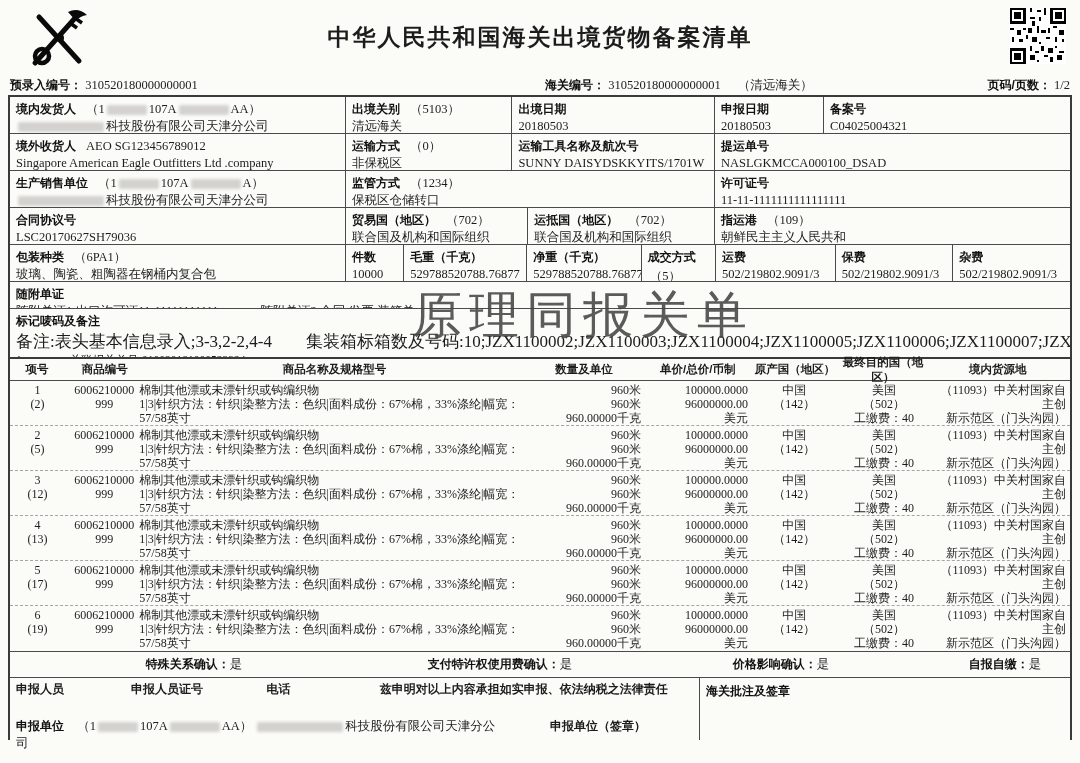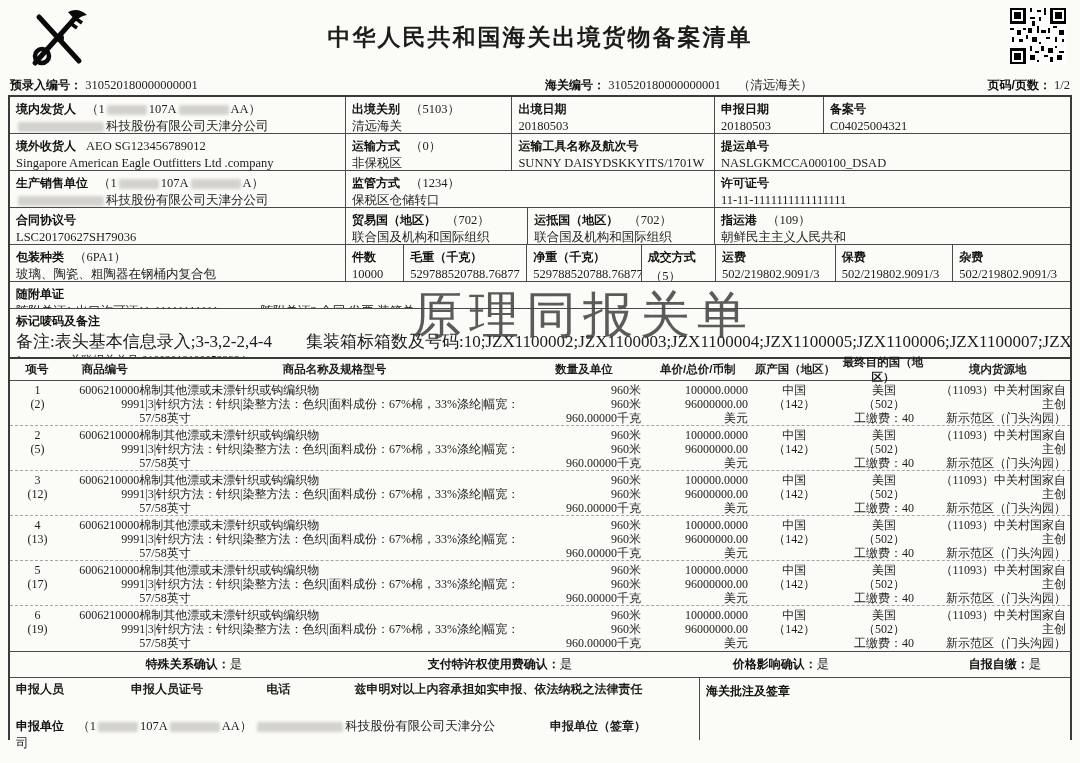--- a/index.html
+++ b/index.html
@@ -30,39 +30,39 @@
       vertical-align:middle;margin:0 2px;}
   .w40{width:40px;} .w50{width:50px;} .w86{width:86px;}
   
   .ghead{display:flex;border-bottom:1px solid #4a4a4a;font-family:"Liberation Sans","DejaVu Sans",sans-serif;
          font-weight:700;font-size:11.5px;height:21px;align-items:center;}
   .ghead div{text-align:center;}
   .grow{display:flex;border-bottom:1px dashed #a5a5a5;height:45px;padding-top:2px;box-sizing:border-box;}
   .grow:last-of-type{border-bottom:none;}
   .gc{font-size:12px;line-height:1.18;box-sizing:border-box;overflow:hidden;}
   .c-no{width:5.2%;text-align:center;}
-  .c-code{width:7.0%;text-align:right;padding-left:4px;}
+  .c-code{width:7.0%;text-align:center;padding-left:4px;}
   .c-name{width:37.1%;text-align:left;}
   .c-qty{width:10.8%;text-align:right;padding-right:6px;}
   .c-price{width:9.9%;text-align:right;padding-right:4px;}
   .c-origin{width:8.0%;text-align:center;}
   .c-dest{width:8.9%;text-align:center;}
   .c-src{width:13.1%;text-align:right;padding-right:4px;}
   .gtbl{border-bottom:1px solid #4a4a4a;}
   
   .confrow{display:flex;align-items:center;height:25px;border-bottom:1px solid #4a4a4a;font-size:12.5px;}
   .confrow .cc{text-align:center;padding-left:16px;}
   .confrow .lab{display:inline;}
   
   .foot{display:flex;height:62px;}
   .f-left{width:65.1%;border-right:1px solid #4a4a4a;box-sizing:border-box;padding:3px 6px;}
   .f-right{flex:1;padding:3px 6px;}
   .f-line1{display:flex;font-size:12px;}
   .f-line1 .fl{font-family:"Liberation Sans","DejaVu Sans",sans-serif;font-weight:700;}
-  .f-decl{flex:1;font-family:"Liberation Sans","DejaVu Sans",sans-serif;font-weight:700;font-size:12px;}
+  .f-decl{flex:1;text-align:center;font-family:"Liberation Sans","DejaVu Sans",sans-serif;font-weight:700;font-size:12px;}
   .f-line2{display:flex;align-items:flex-start;margin-top:20px;font-size:12.5px;}
   .f-sign{width:190px;text-align:center;font-family:"Liberation Sans","DejaVu Sans",sans-serif;font-weight:700;font-size:12px;}
   
   .wm{position:absolute;left:412px;top:282px;font-size:50px;color:#454545;opacity:.88;letter-spacing:7px;
       font-family:"Liberation Sans","DejaVu Sans",sans-serif;font-weight:400;pointer-events:none;}
 </style>
 </head>
 <body>
 
 <div class="page">

